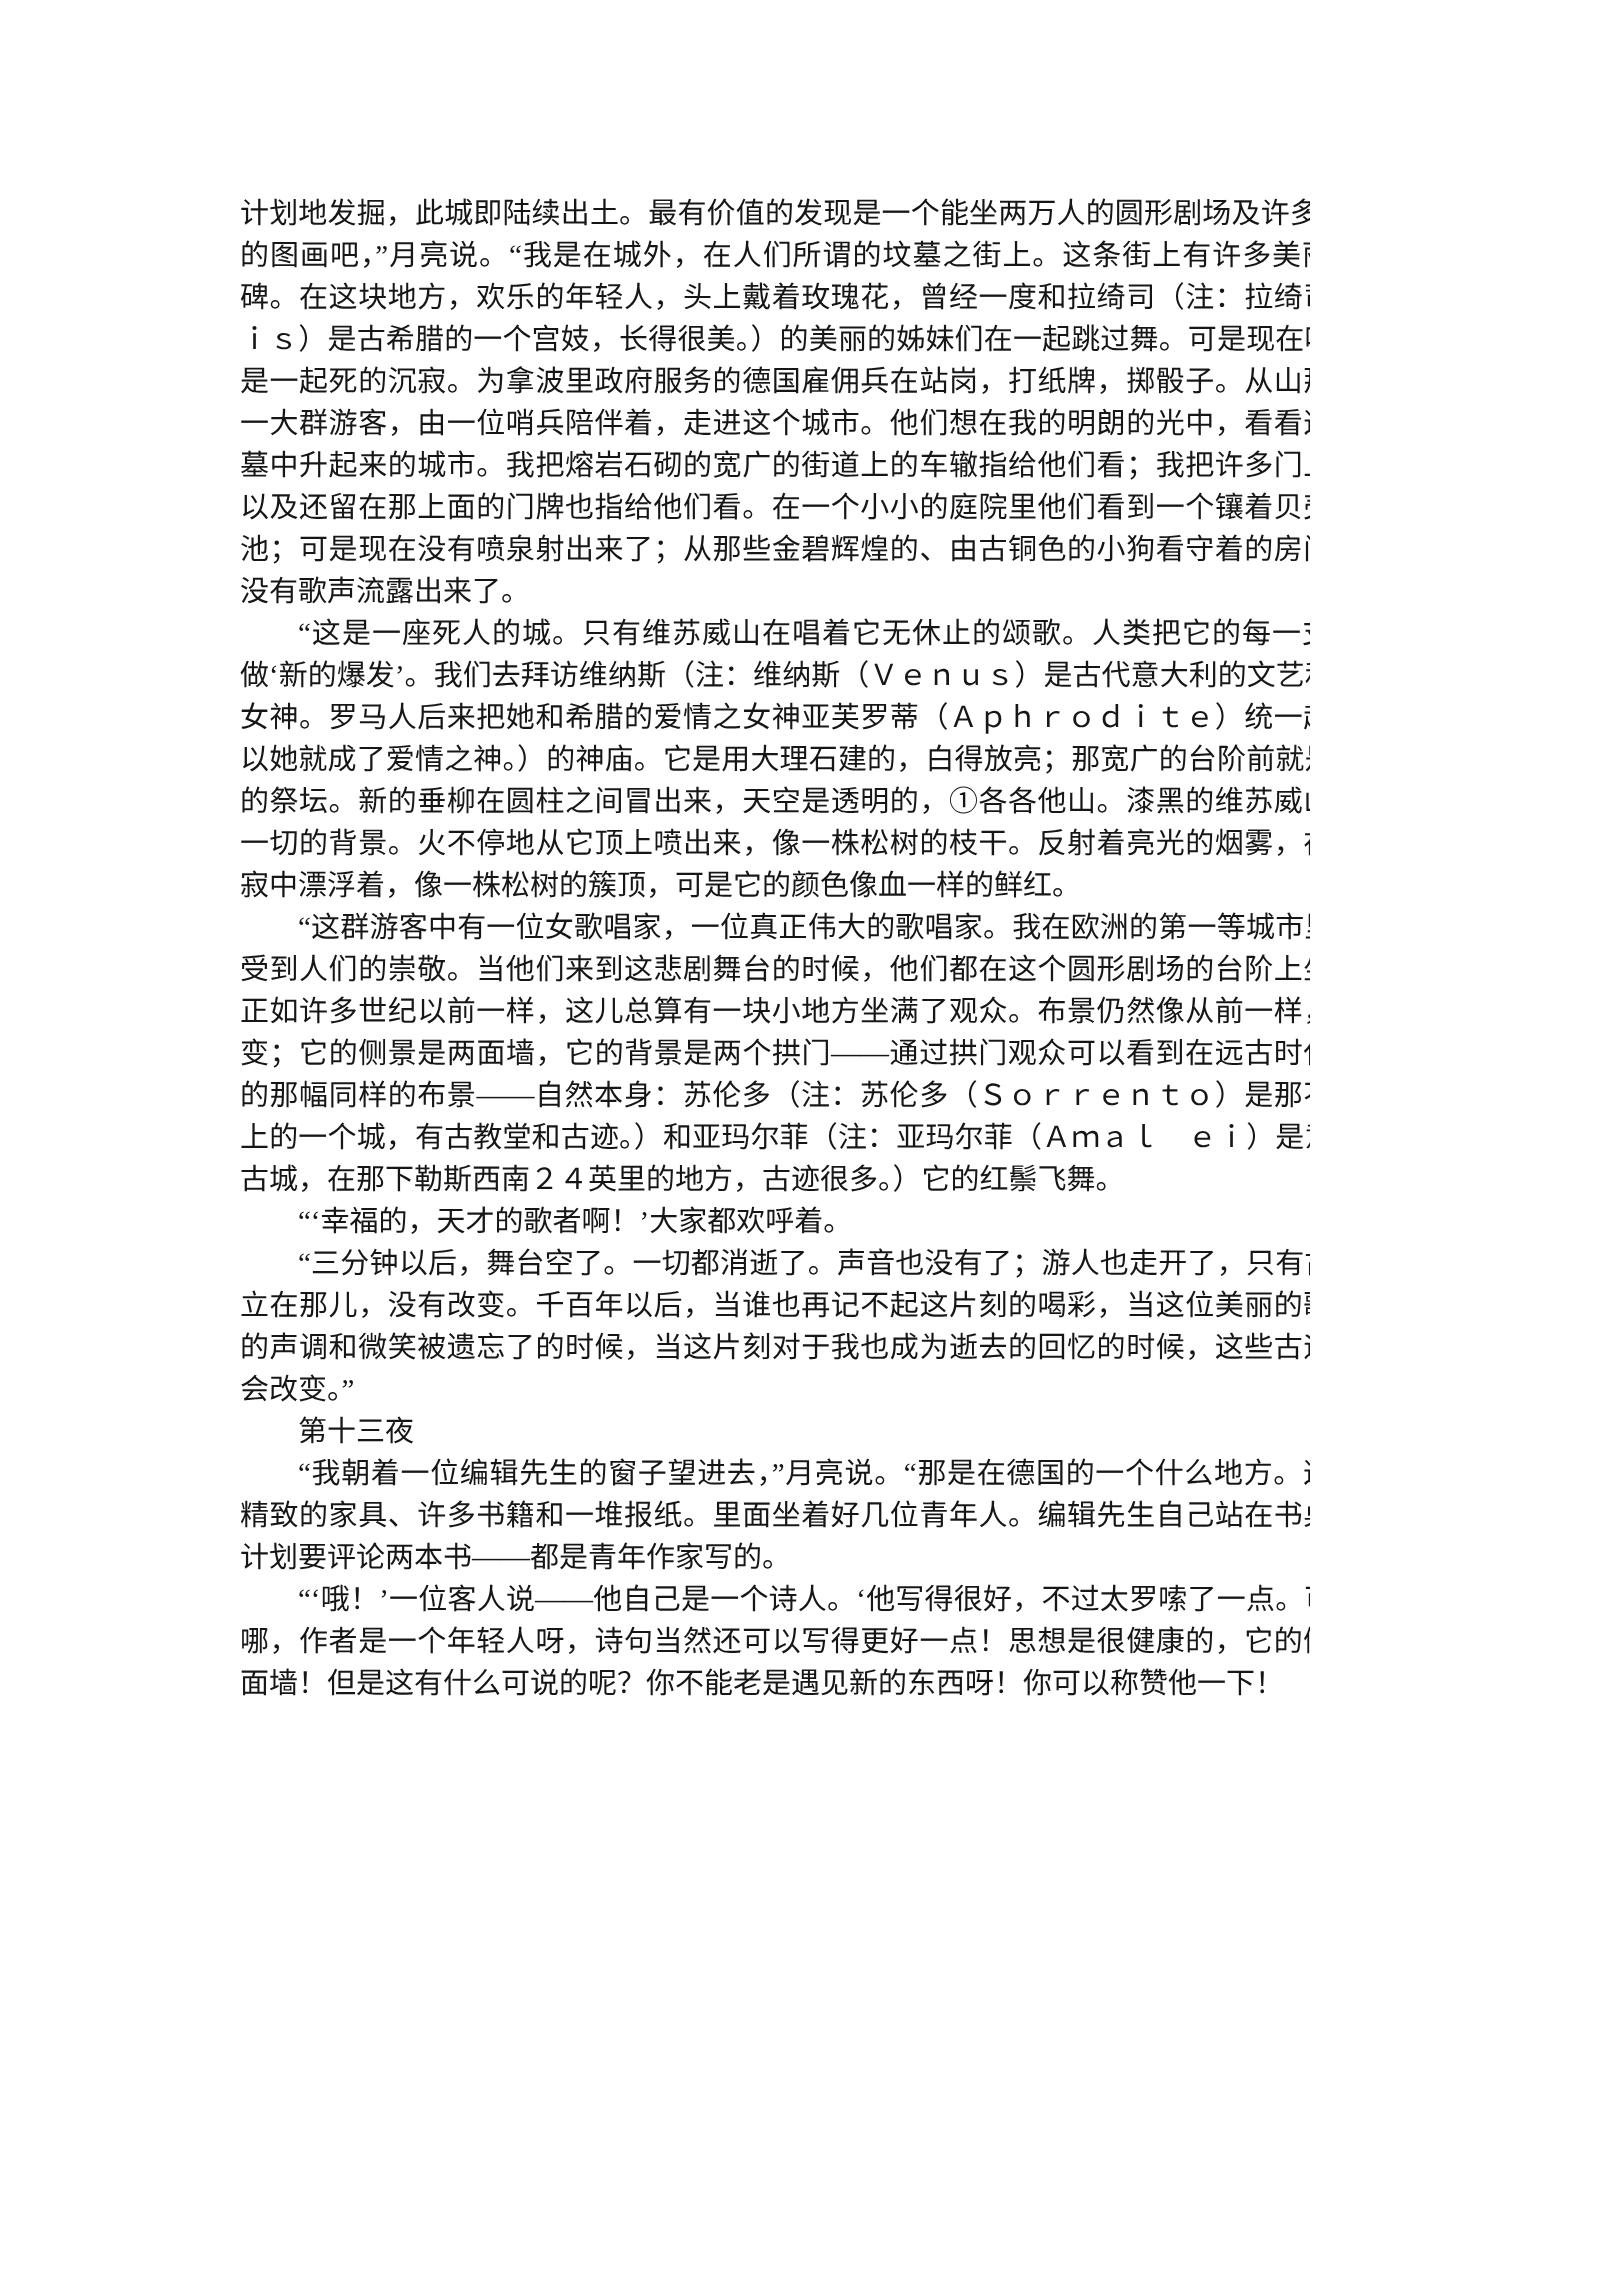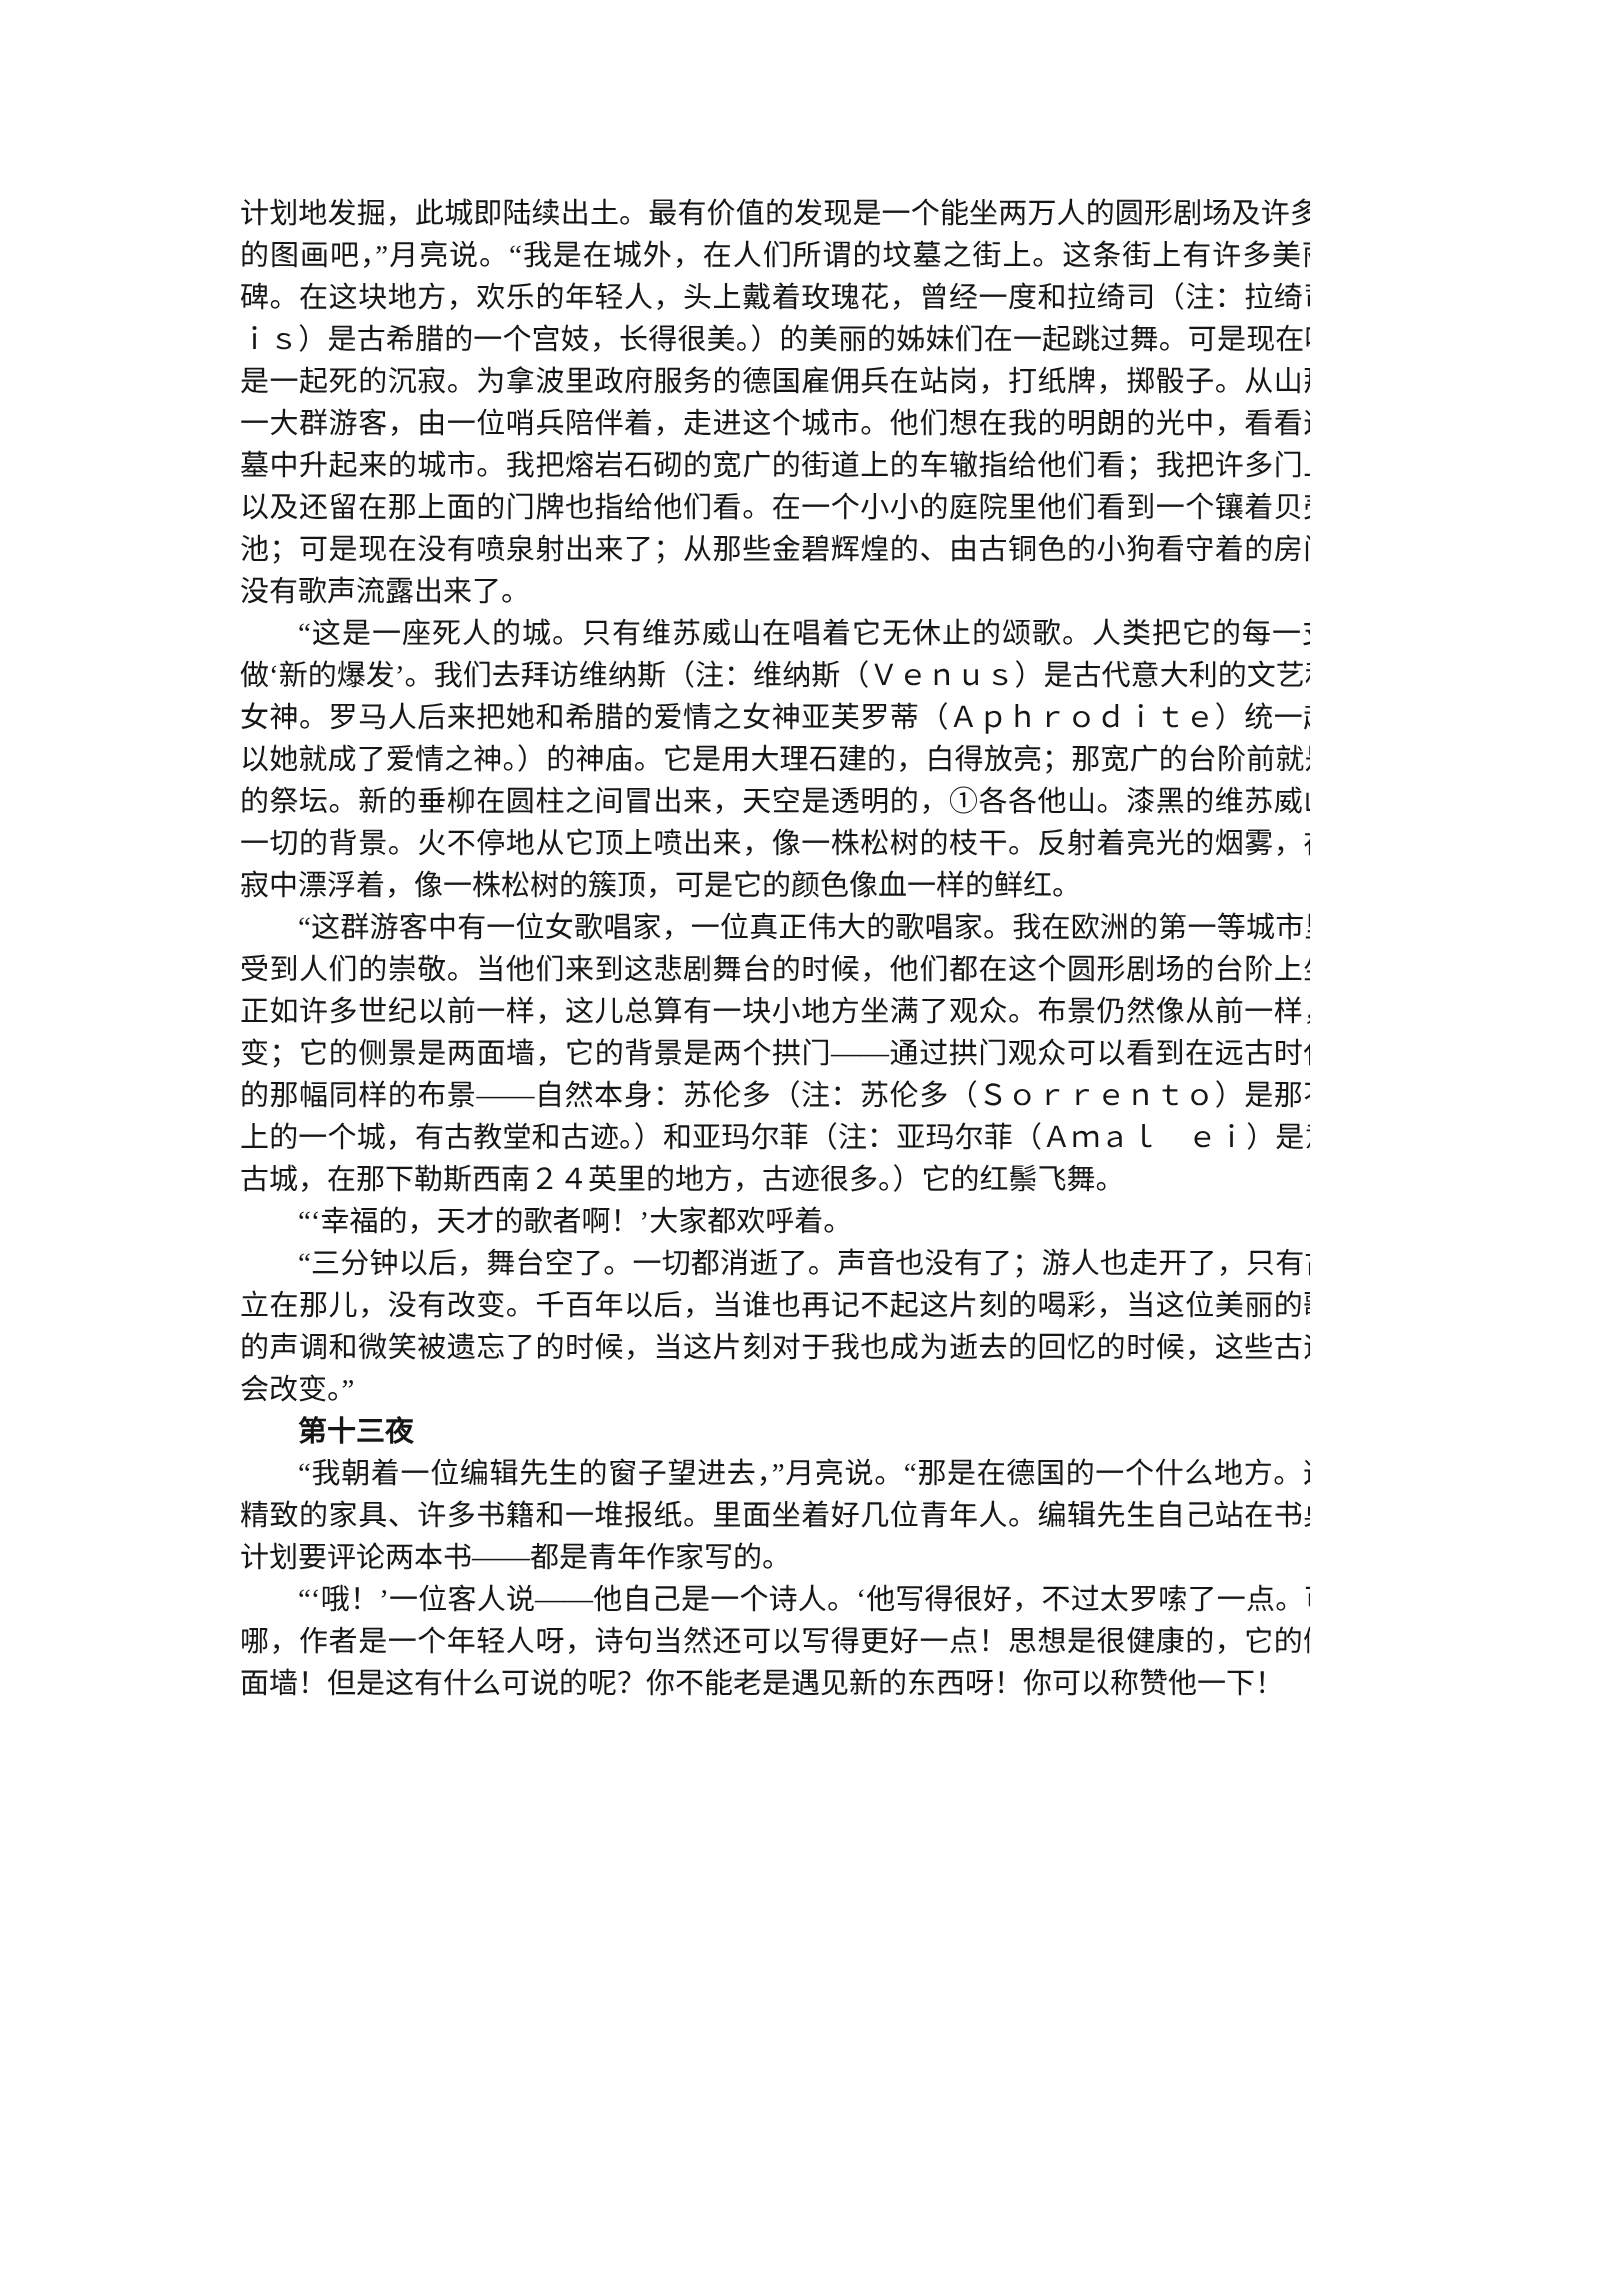--- a/index.html
+++ b/index.html
@@ -29,21 +29,21 @@
   .para {
     margin: 0;
     padding: 0;
     text-indent: 2em;
   }
   .para.continuation {
     text-indent: 0;
   }
   .para.heading {
     text-indent: 2em;
-    font-weight: bold;
+    font-weight: normal;
     font-size: 29px;
   }
 </style>
 </head>
 <body>
 
 <div class="page">
   <div class="text-block" id="text-block" style="color: rgb(22, 22, 22);">
       <p class="para continuation">计划地发掘，此城即陆续出土。最有价值的发现是一个能坐两万人的圆形剧场及许多神庙。）的图画吧，”月亮说。“我是在城外，在人们所谓的坟墓之街上。这条街上有许多美丽的纪念碑。在这块地方，欢乐的年轻人，头上戴着玫瑰花，曾经一度和拉绮司（注：拉绮司（Ｌａｉｓ）是古希腊的一个宫妓，长得很美。）的美丽的姊妹们在一起跳过舞。可是现在呢，这儿是一起死的沉寂。为拿波里政府服务的德国雇佣兵在站岗，打纸牌，掷骰子。从山那边来的一大群游客，由一位哨兵陪伴着，走进这个城市。他们想在我的明朗的光中，看看这座从坟墓中升起来的城市。我把熔岩石砌的宽广的街道上的车辙指给他们看；我把许多门上的姓名以及还留在那上面的门牌也指给他们看。在一个小小的庭院里他们看到一个镶着贝壳的喷泉池；可是现在没有喷泉射出来了；从那些金碧辉煌的、由古铜色的小狗看守着的房间里，也没有歌声流露出来了。</p>
       <p class="para body">“这是一座死人的城。只有维苏威山在唱着它无休止的颂歌。人类把它的每一支曲子叫做‘新的爆发’。我们去拜访维纳斯（注：维纳斯（Ｖｅｎｕｓ）是古代意大利的文艺和春天的女神。罗马人后来把她和希腊的爱情之女神亚芙罗蒂（Ａｐｈｒｏｄｉｔｅ）统一起来，所以她就成了爱情之神。）的神庙。它是用大理石建的，白得放亮；那宽广的台阶前就是它高大的祭坛。新的垂柳在圆柱之间冒出来，天空是透明的，①各各他山。漆黑的维苏威山成为这一切的背景。火不停地从它顶上喷出来，像一株松树的枝干。反射着亮光的烟雾，在夜的静寂中漂浮着，像一株松树的簇顶，可是它的颜色像血一样的鲜红。</p>

